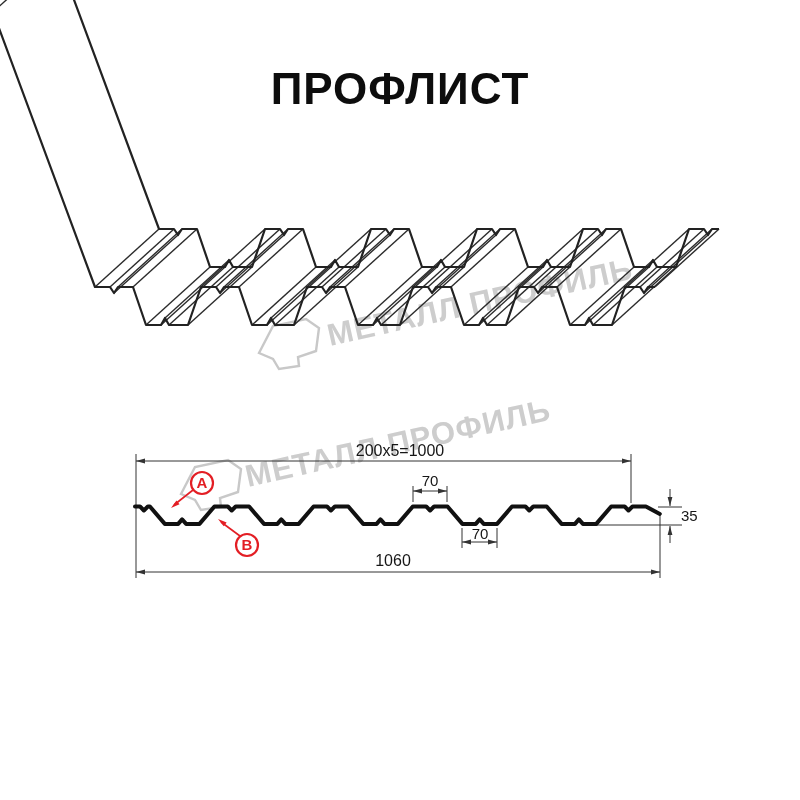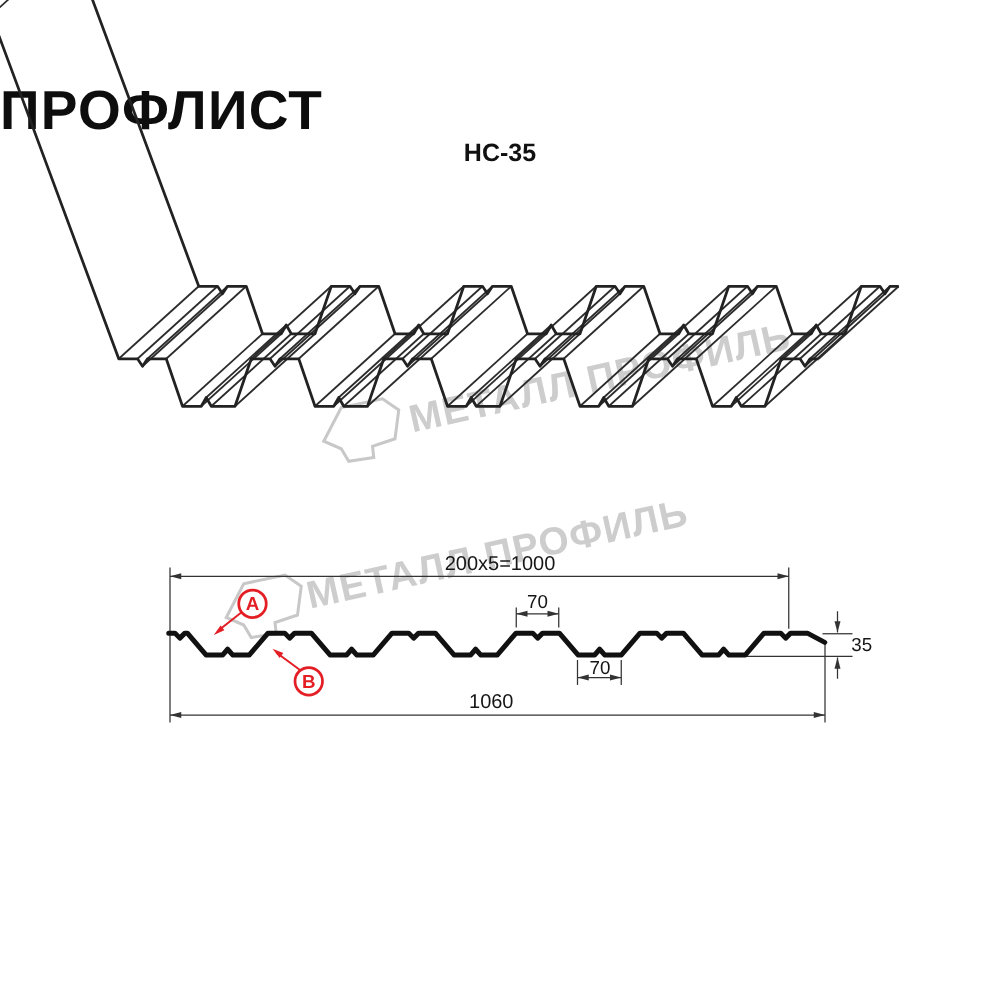--- a/index.html
+++ b/index.html
@@ -1,36 +1,35 @@
 <!DOCTYPE html>
 <html><head>
 <meta charset="utf-8">
 <style>
   html,body{margin:0;padding:0;background:#fff;}
   .canvas{position:relative;width:800px;height:800px;background:#ffffff;overflow:hidden;
           font-family:"Liberation Sans",sans-serif;color:#111;}
-  .title{position:absolute;top:64px;left:0;width:800px;
+  .title{position:absolute;top:64px;left:0;width:800px;text-align:center;
          font-size:44px;font-weight:700;letter-spacing:1px;color:#0d0d0d;}
   .subtitle{position:absolute;top:112px;left:0;width:800px;text-align:center;
             font-size:20px;font-weight:600;color:#111;}
   .footer{position:absolute;top:701px;left:0;width:800px;text-align:center;
           font-size:19px;font-weight:600;letter-spacing:.4px;color:#161616;}
   svg{position:absolute;top:0;left:0;}
   text.dim{font-family:"Liberation Sans",sans-serif;font-size:16px;fill:#161616;}
   text.dim.small{font-size:15px;}
   text.callout{font-family:"Liberation Sans",sans-serif;font-size:15px;font-weight:600;}
   text.wm{font-family:"Liberation Sans",sans-serif;font-size:31px;font-weight:700;letter-spacing:1px;}
 </style>
 </head>
 <body>
 
 <div class="canvas">
 
   <div class="title">ПРОФЛИСТ</div>
-  <div class="subtitle">НС-35</div>
 
   <svg width="800" height="800" viewBox="0 0 800 800">
 
     <g id="wm1">
       <path d="M3,36 L17,9 L50,2 L63,11 L60,34 L42,40 L43,49 L23,52 L17,42 Z" transform="translate(256,317)" fill="none" stroke="#c8c8c8" stroke-width="2.4"></path>
       <text class="wm" x="330" y="346" transform="rotate(-12.5 330 346)" fill="#cdcdcd">МЕТАЛЛ ПРОФИЛЬ</text>
     </g>
 
     <g id="sheet3d">
         <line x1="-7" y1="12" x2="57" y2="-46" stroke="#2b2b2b" stroke-width="1.4"></line>

